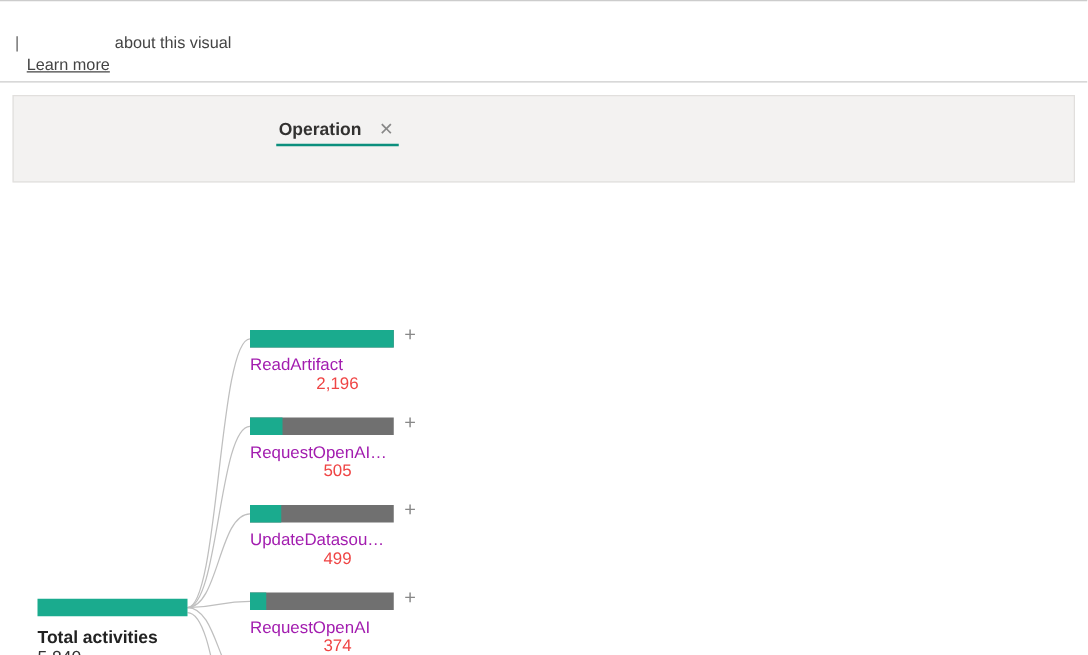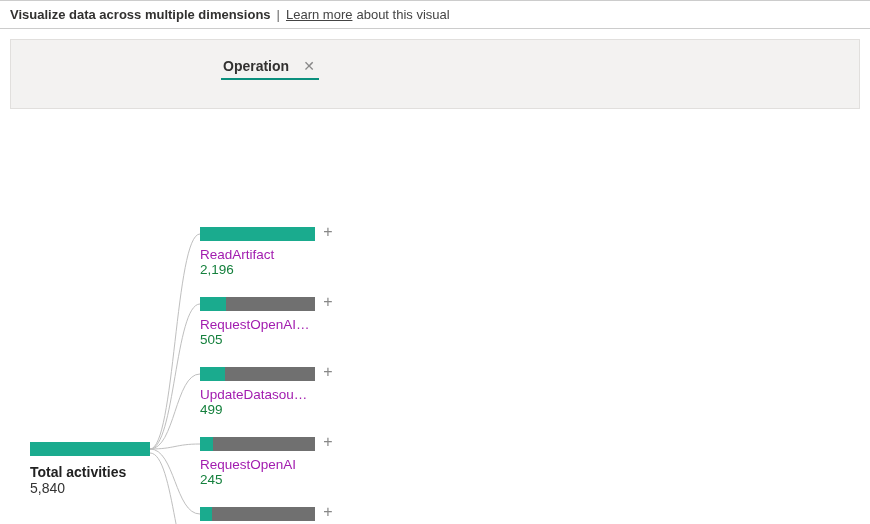--- a/index.html
+++ b/index.html
@@ -1,21 +1,21 @@
 <!DOCTYPE html>
 <html><head>
   <meta charset="utf-8">
   <style>
     * { box-sizing: border-box; margin: 0; padding: 0; }
     body { font-family: "Segoe UI", Arial, sans-serif; font-size: 13px; color: #333; background: #fff; width: 870px; height: 524px; overflow: hidden; position: relative; }
     
     .banner { border-top: 1px solid #ccc; border-bottom: 1px solid #ccc; padding: 6px 10px; background: #fff; display: flex; align-items: center; gap: 4px; }
     .banner .bold { font-weight: 600; color: #323130; }
     .banner .sep { color: #666; margin: 0 2px; }
-    .banner a { color: #444; text-decoration: underline; cursor: pointer; }
+    .banner a { color: #444; text-decoration: underline; cursor: pointer; margin-top: 37px; }
     .banner .tail { color: #444; }
     
     .panel { margin: 10px 10px 0 10px; background: #f3f2f1; border: 1px solid #e1dfdd; padding: 18px 13px 28px 210px; }
     .chip { display: inline-flex; align-items: center; gap: 14px; border-bottom: 2px solid #0b8f7d; padding: 0 4px 4px 2px; }
     .chip-label { font-weight: 600; color: #323130; font-size: 14px; }
     .chip-x { color: #888; font-size: 14px; line-height: 1; cursor: pointer; }
     
     .chart-area { position: relative; height: 430px; margin-top: 8px; }
     svg.connectors { position: absolute; left: 0; top: 0; width: 870px; height: 430px; }
     svg.connectors path { stroke: #bfbfbf; stroke-width: 1; fill: none; }
@@ -23,27 +23,26 @@
     .root-node { position: absolute; left: 30px; top: 325px; width: 120px; }
     .root-bar { height: 14px; width: 120px; background: #1aab8e; }
     .root-label { margin-top: 8px; font-weight: 700; font-size: 14px; color: #222; }
     .root-value { font-size: 14px; color: #333; }
     
     .node { position: absolute; left: 200px; width: 140px; }
     .node .barwrap { position: relative; width: 115px; height: 14px; background: #707070; }
     .node .barfill { position: absolute; left: 0; top: 0; height: 14px; background: #1aab8e; }
     .node .plus { position: absolute; right: -20px; top: -2px; width: 14px; height: 14px; color: #888; font-size: 16px; line-height: 14px; text-align: center; cursor: pointer; }
     .node .nlabel { margin-top: 6px; font-size: 13.5px; color: #a21caf; white-space: nowrap; overflow: hidden; text-overflow: ellipsis; width: 130px; }
-    .node .nvalue { font-size: 13.5px; color: #15803d; }
+    .node .nvalue { font-size: 13.5px; color: #ef4444; text-align: center; }
   </style>
 </head>
 <body>
 
 <div class="banner">
-  <span class="bold">Visualize data across multiple dimensions</span>
   <span class="sep">|</span>
   <a>Learn more</a>
   <span class="tail">about this visual</span>
 </div>
 
 <div class="panel">
   <div class="chip">
     <span class="chip-label">Operation</span>
     <span class="chip-x">✕</span>
   </div>
@@ -92,21 +91,21 @@
     <div class="nlabel">UpdateDatasou…</div>
     <div class="nvalue">499</div>
   </div>
 
   <div class="node" style="top:320px">
     <div class="barwrap">
       <div class="barfill" style="width:11%"></div>
       <div class="plus">+</div>
     </div>
     <div class="nlabel">RequestOpenAI</div>
-    <div class="nvalue">245</div>
+    <div class="nvalue">374</div>
   </div>
 
   <div class="node" style="top:390px">
     <div class="barwrap">
       <div class="barfill" style="width:10%"></div>
       <div class="plus">+</div>
     </div>
 
   </div>
 

